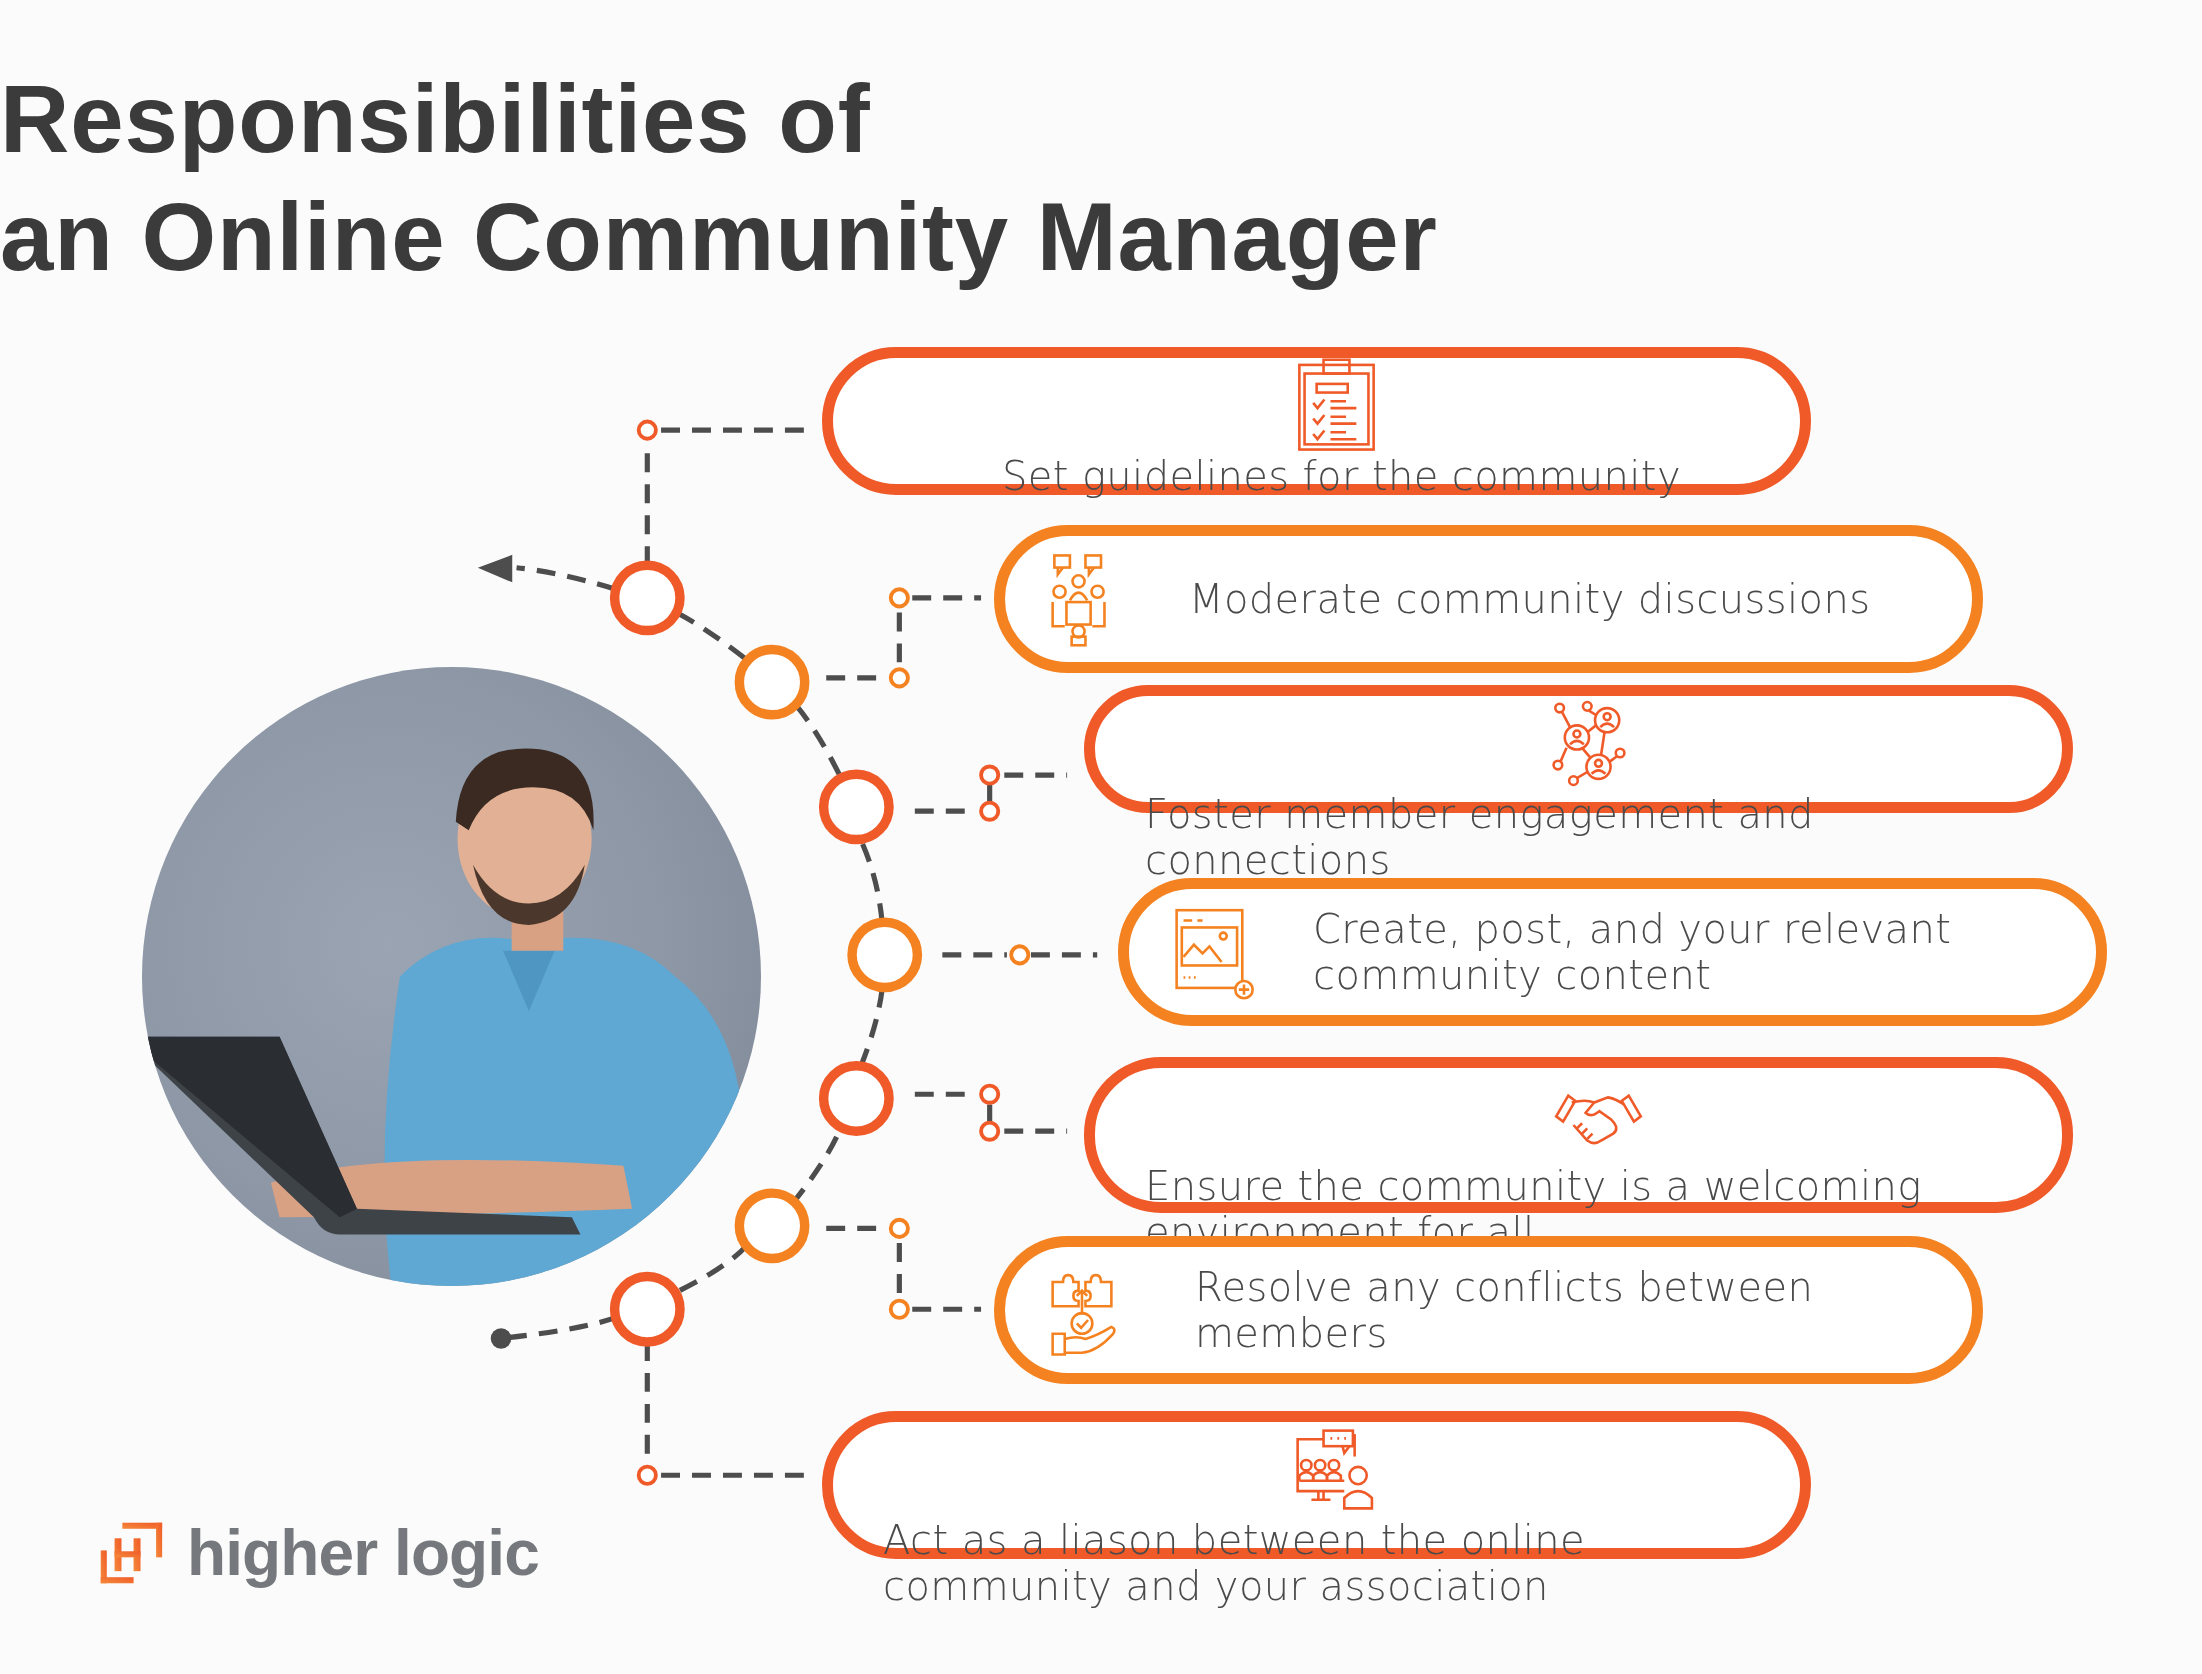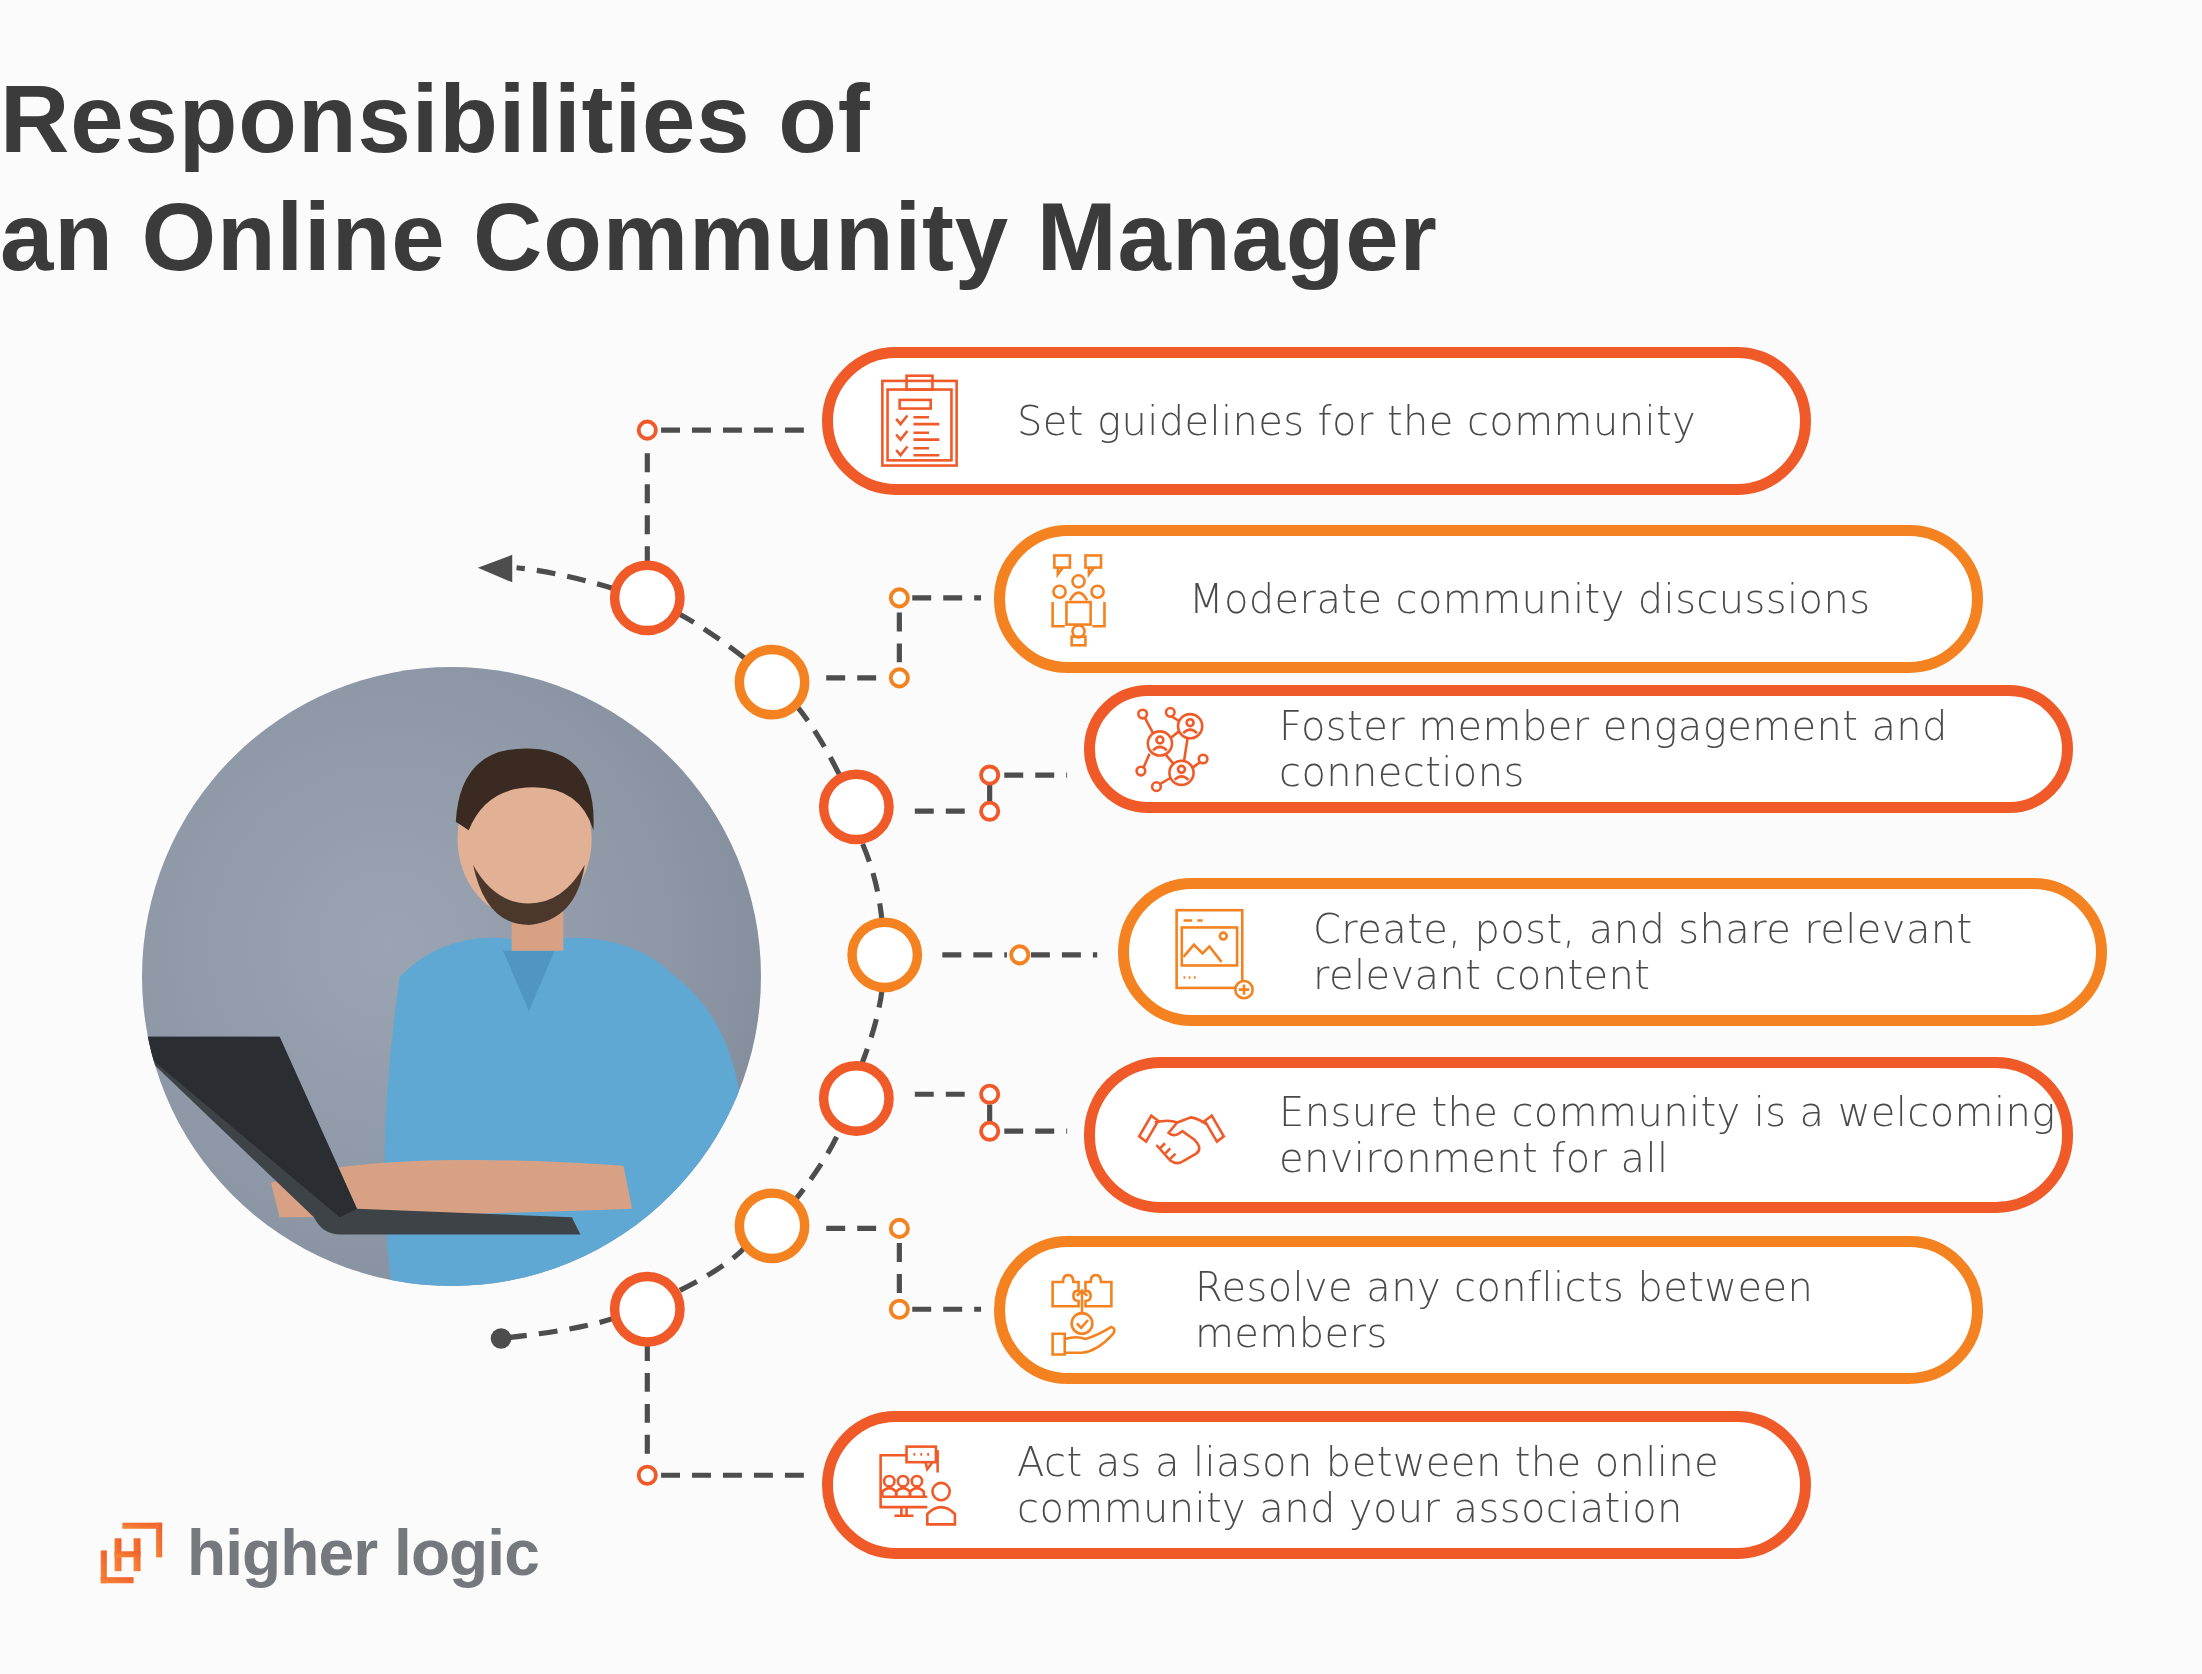--- a/index.html
+++ b/index.html
@@ -5,21 +5,21 @@
   html, body { margin:0; padding:0; }
   body { width:2203px; height:1674px; background:#fbfbfb; position:relative; overflow:hidden;
          font-family:"DejaVu Sans","Liberation Sans",sans-serif; }
   .title { position:absolute; left:0; width:2203px; text-align:left; color:#3b3b3b;
            font-family:"Liberation Sans",sans-serif; font-weight:bold; font-size:96px; letter-spacing:0.9px; line-height:1; }
   #title1 { top:71px; }
   #title2 { top:189px; }
   svg.layer { position:absolute; left:0; top:0; }
   .pill { position:absolute; box-sizing:border-box; border-radius:77px; background:#fff;
           border-width:11.2px; border-style:solid; display:flex; align-items:center; }
-  .pill.red { border-color:#f05a28; }
+  .pill.red { border-color:#f05a28;flex-direction:column; }
   .pill.orange { border-color:#f58220; }
   .pill .icon { width:95px; height:95px; margin-left:39px; flex:0 0 95px; }
   .pill .label { margin-left:50px; color:#4a4a4a; font-size:40px; line-height:46px; font-weight:300;
                  font-family:"DejaVu Sans",sans-serif; letter-spacing:0.4px; }
   .photo { position:absolute; left:142px; top:667px; width:619px; height:619px; border-radius:50%;
            background:radial-gradient(circle at 40% 45%, #9aa4b2 0%, #8d97a6 55%, #7b8594 100%); overflow:hidden; }
   .logo { position:absolute; left:99px; top:1516px; display:flex; align-items:center; }
   .logo .text { color:#75787c; font-family:"Liberation Sans",sans-serif; font-weight:bold; font-size:64px;
                 margin-left:24px; letter-spacing:-0.9px; }
 </style>
@@ -180,21 +180,21 @@
       <rect x="10" y="6" width="76" height="90"></rect>
       <path d="M18 18 h10 M34 18 h6"></path>
       <rect x="16" y="26" width="64" height="44"></rect>
       <path d="M18 60 l12 -14 l10 10 l8 -8 l14 18"></path>
       <circle cx="64" cy="36" r="4"></circle>
       <path d="M18 84 h2 M24 84 h2 M30 84 h2"></path>
       <circle cx="88" cy="98" r="10" fill="#fff"></circle>
       <path d="M88 92 v12 M82 98 h12"></path>
     </g>
   </svg>
-  <span class="label">Create, post, and share relevant relevant content</span>
+  <span class="label">Create, post, and your relevant community content</span>
 </div>
 
 <div class="pill red" style="left:1084px;top:1057px;width:989px;height:156px;">
   <svg class="icon" viewBox="0 0 110 110">
     <g fill="none" stroke="#f05a28" stroke-width="3">
       <path d="M6 56 L20 32 L28 38 L14 62 Z"></path>
       <path d="M104 56 L90 32 L82 38 L96 62 Z"></path>
       <path d="M24 40 Q40 36 50 40 L66 34 Q76 36 84 42"></path>
       <path d="M50 40 L40 52 Q46 58 56 50 L70 60 Q80 70 72 76 L58 84 Q50 90 42 84 L26 66"></path>
       <path d="M30 70 l6 -6 M36 76 l6 -6 M42 82 l6 -6"></path>

